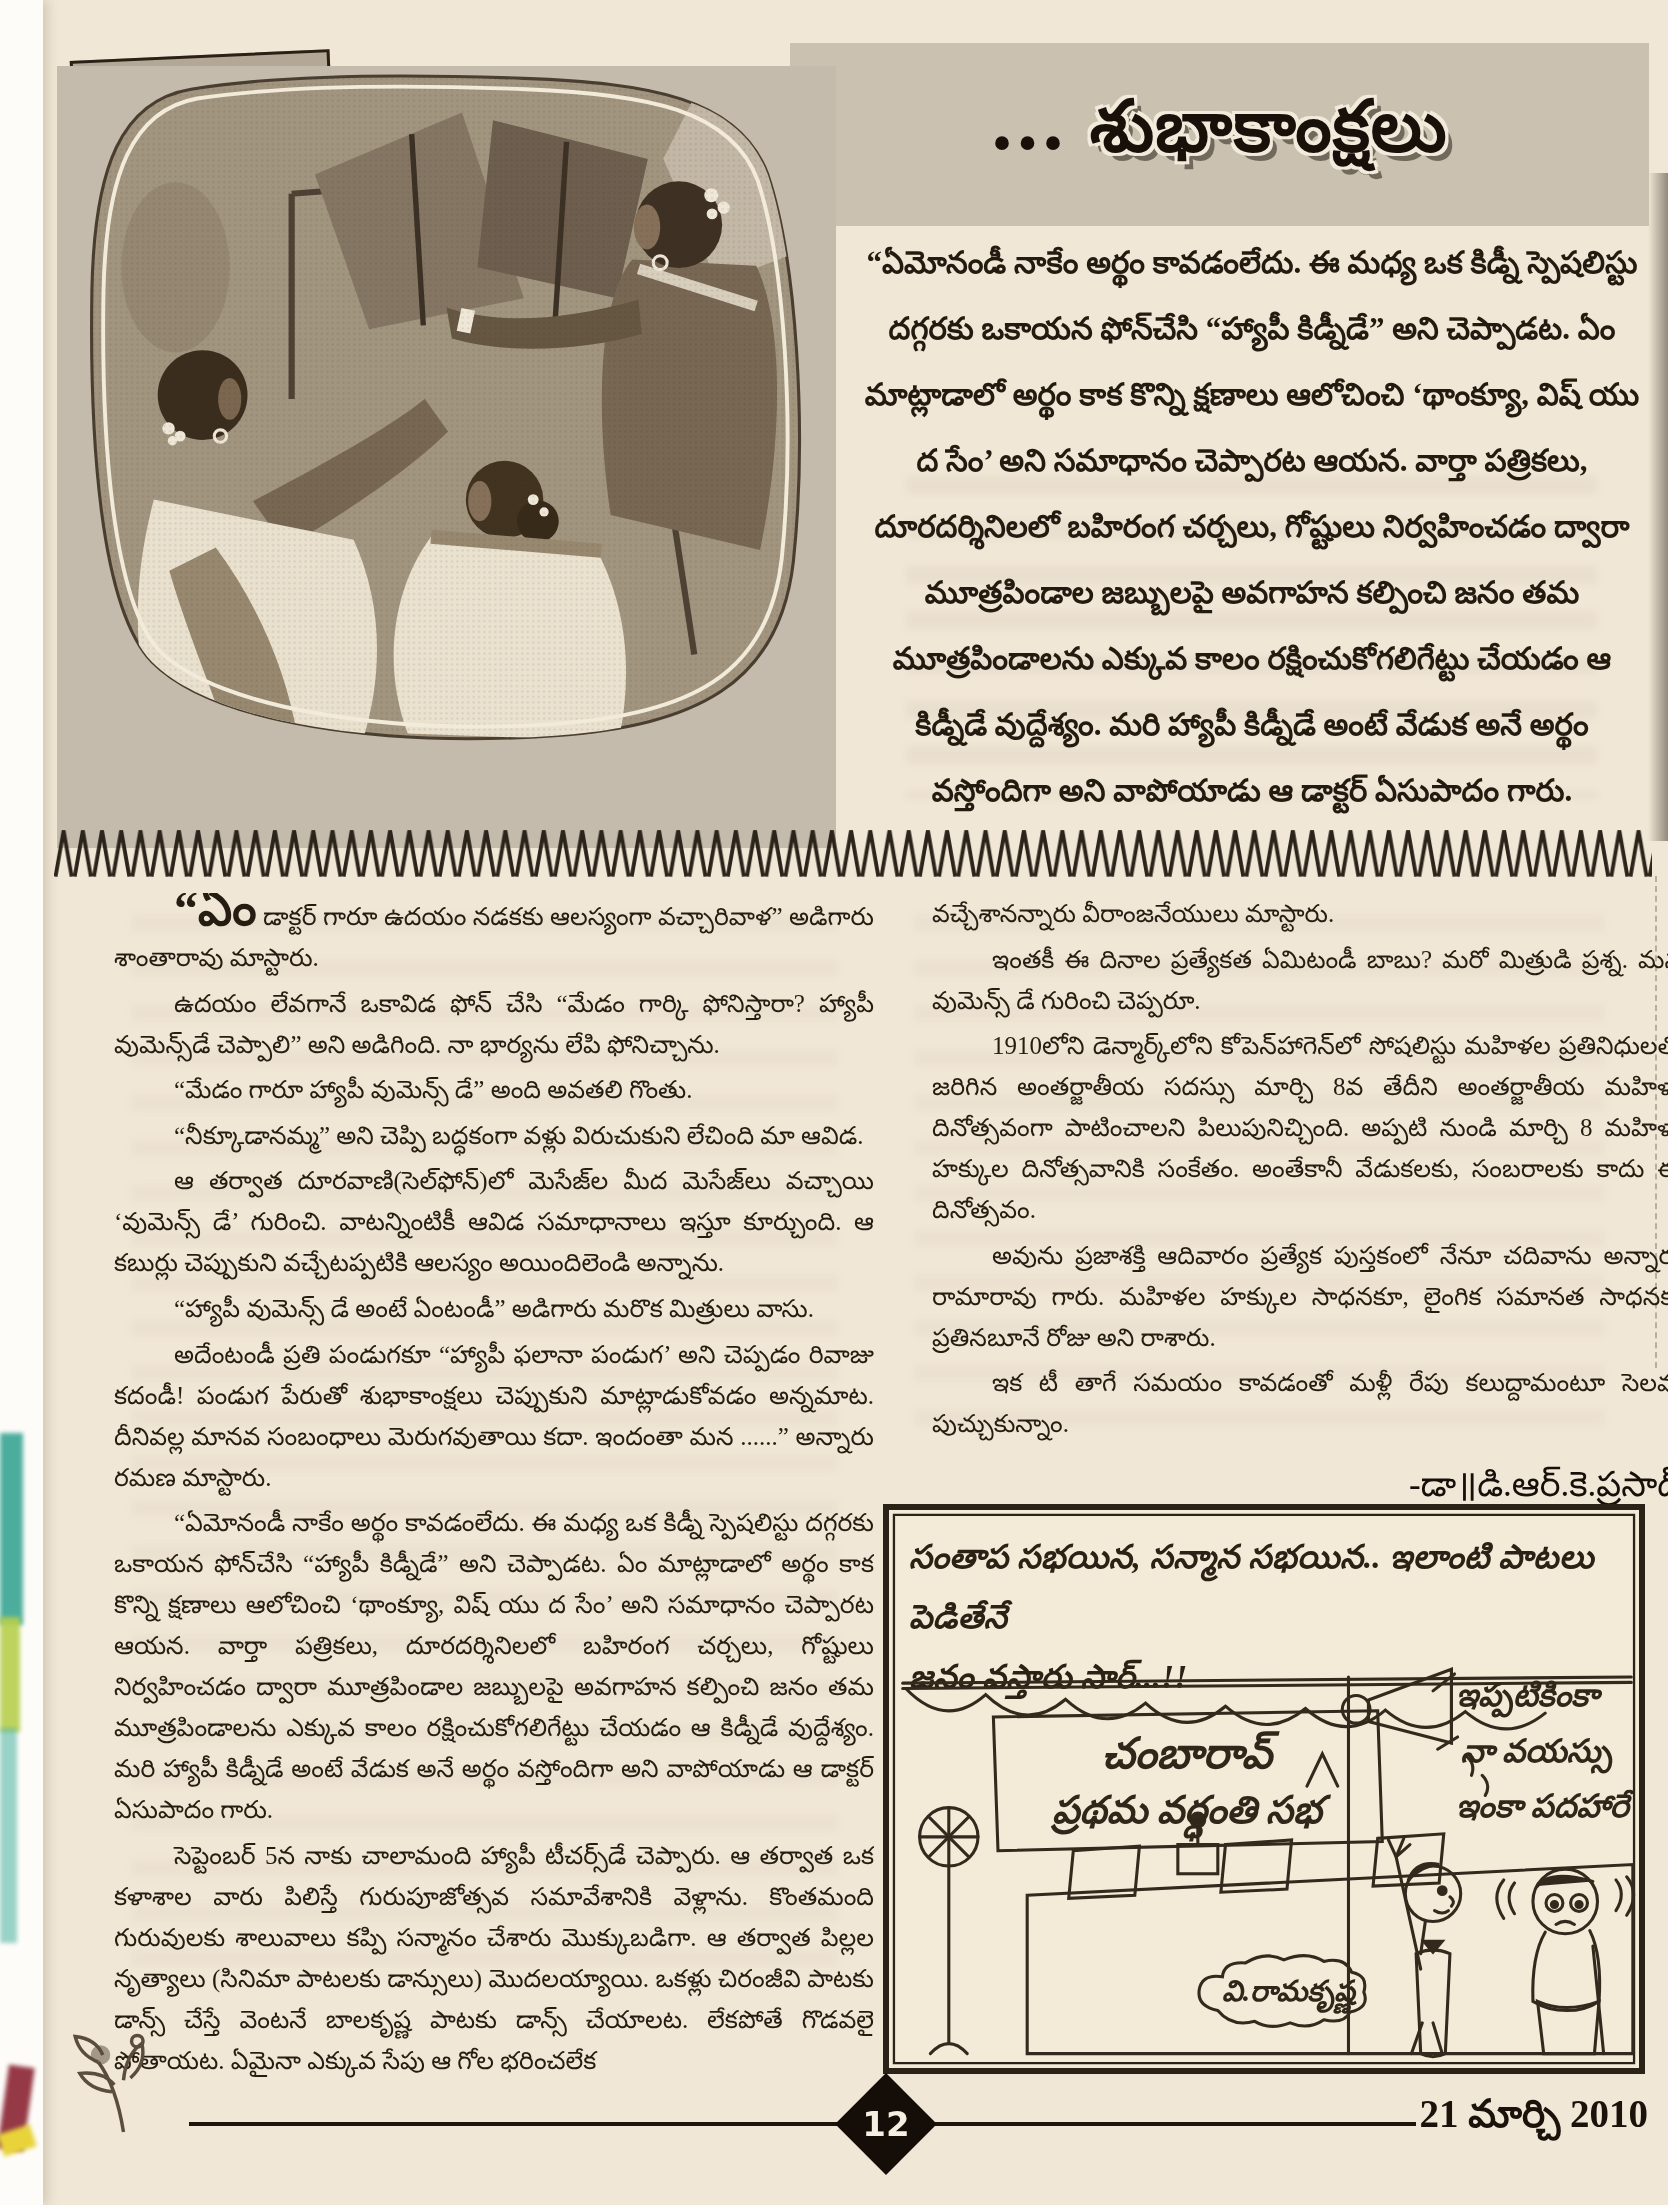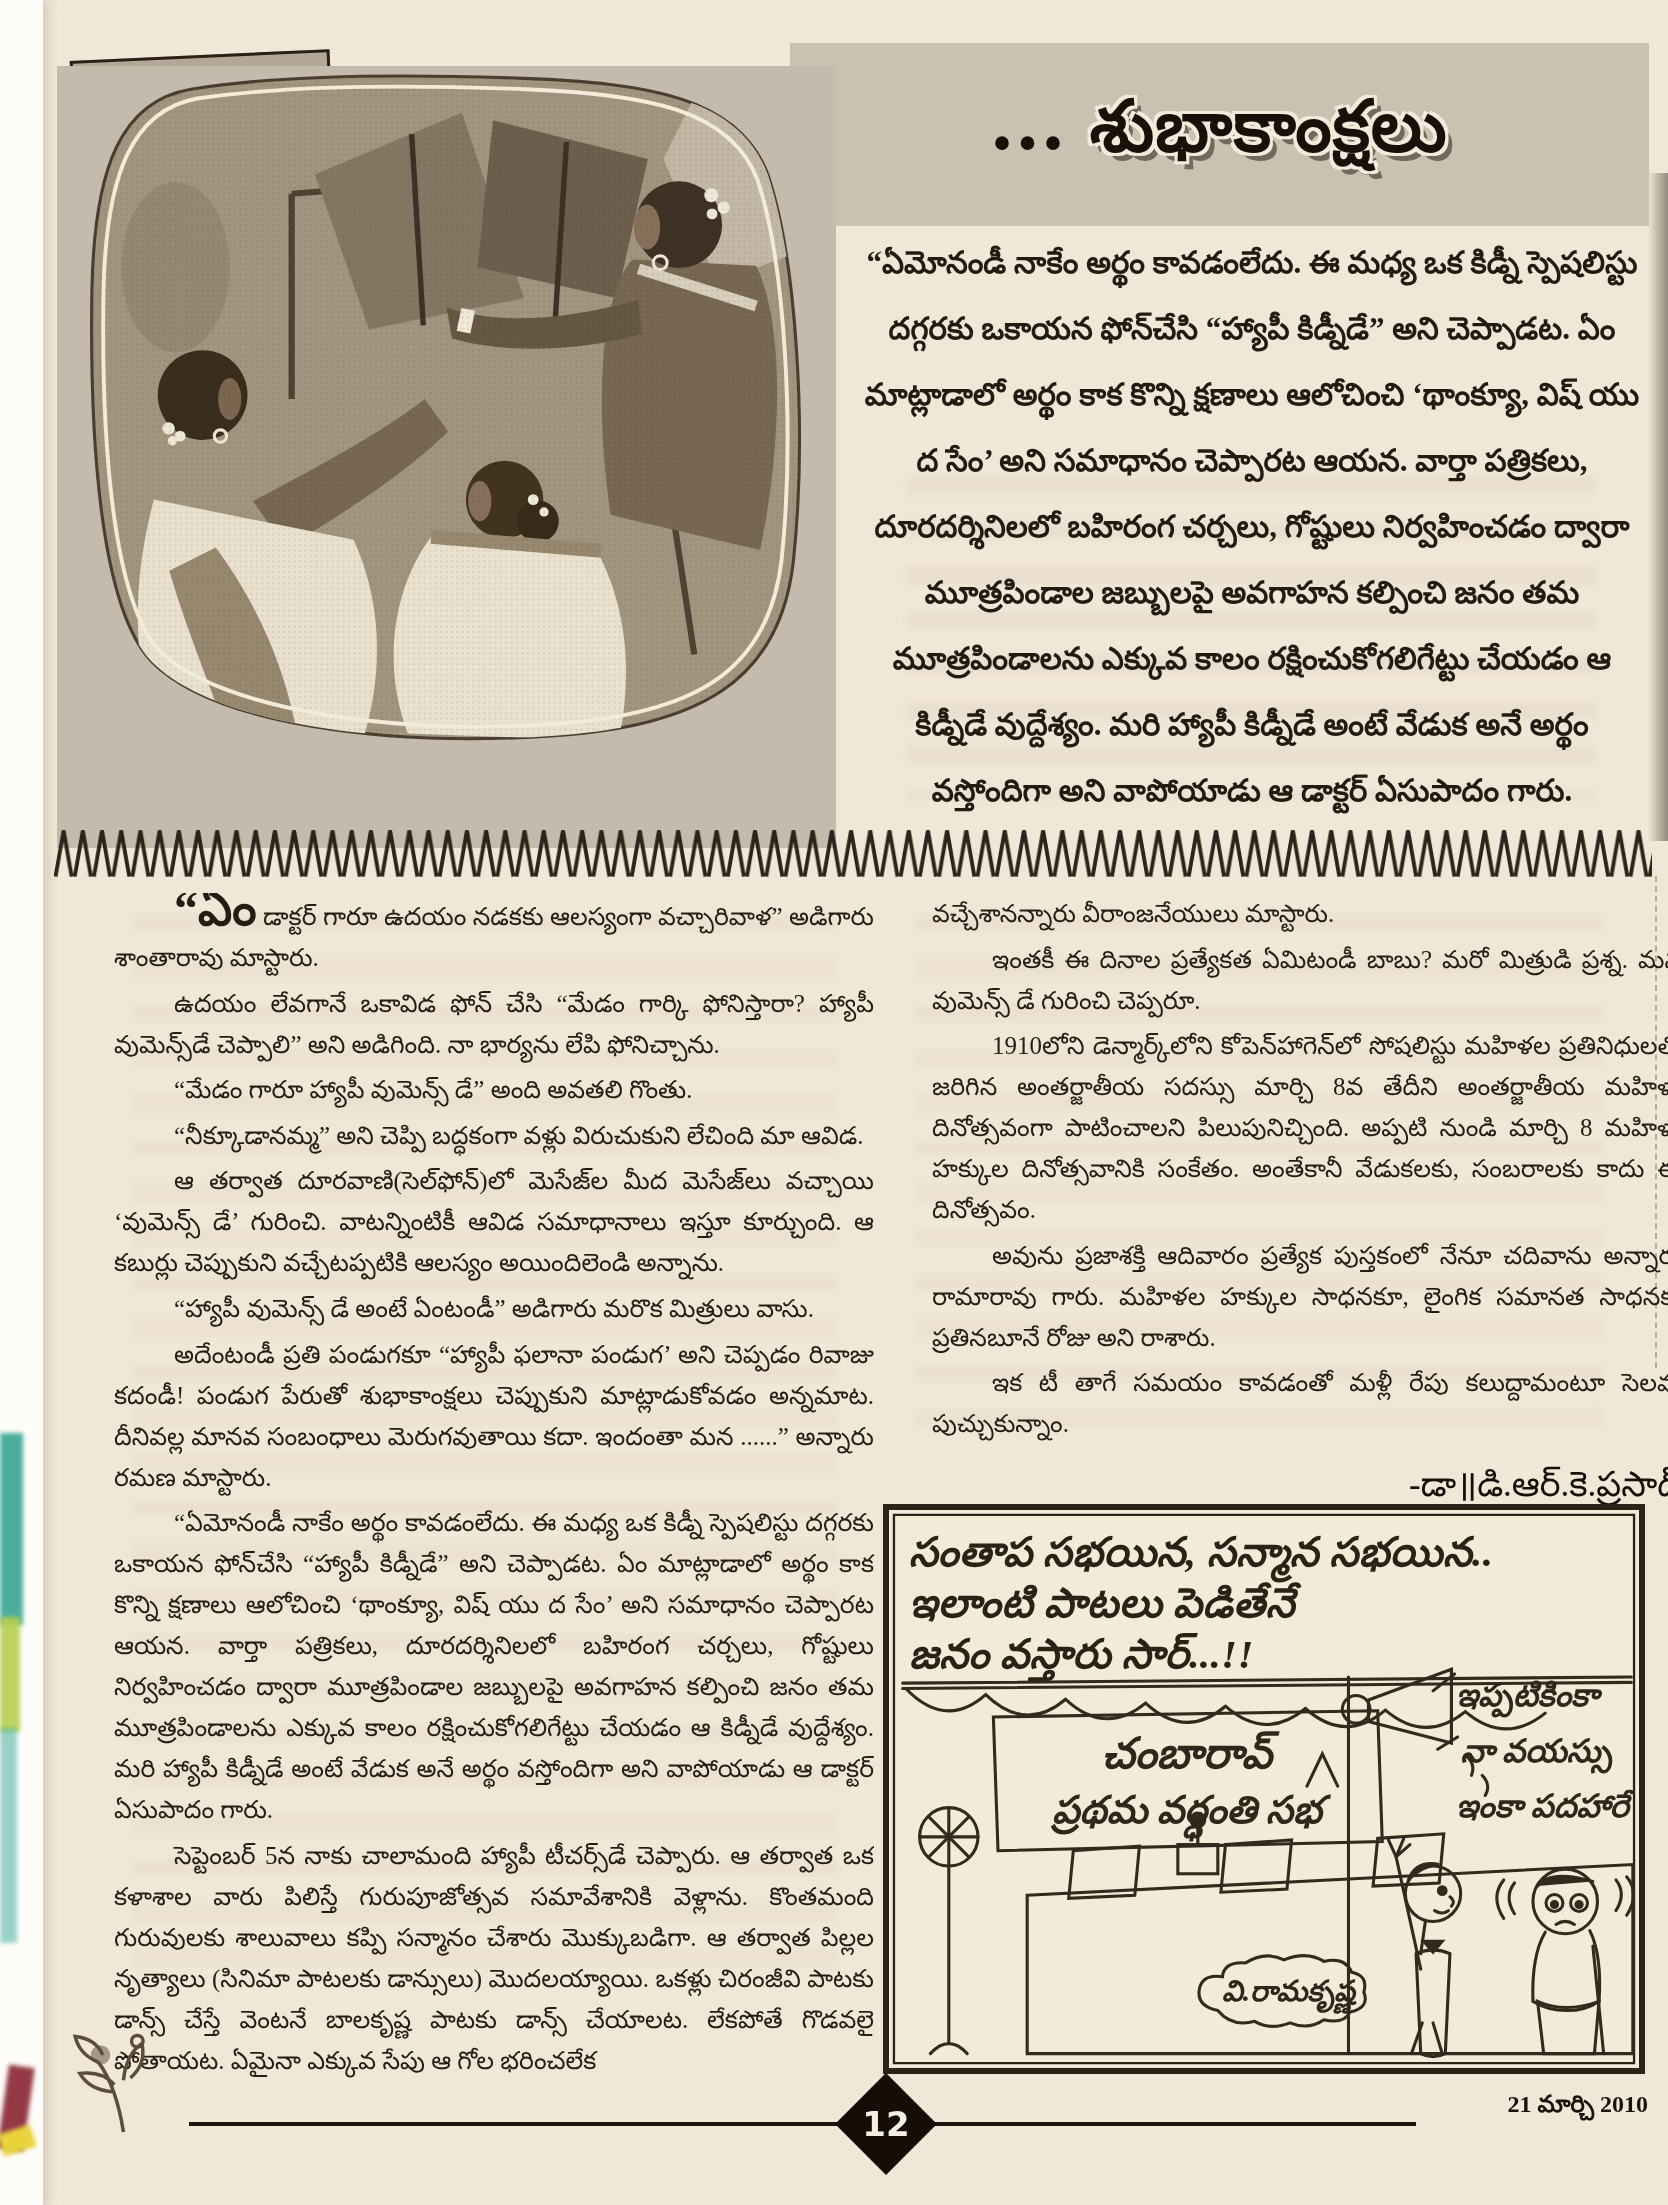--- a/index.html
+++ b/index.html
@@ -40,32 +40,32 @@
   .col{position:absolute;top:893px;font-size:25px;line-height:41px;text-align:justify;overflow:hidden;color:#261d12;}
   .col.left{left:114px;width:760px;height:1187px;}
   .col.right{left:932px;width:750px;height:614px;}
   .para{margin:0 0 4.6px 0;text-indent:60px;}
   .para.flush{text-indent:0;}
   .lead{font-size:48px;font-weight:bold;line-height:31px;}
   .byline{margin:20px 0 0 0;text-align:right;font-size:35px;font-weight:normal;color:#17100a;}
   
   .cartoon{position:absolute;left:883px;top:1504px;width:762px;height:570px;background:#f3ead8;
            border:6.1px solid #2c2318;box-shadow:inset 0 0 0 3.8px #f3ead8,inset 0 0 0 6.1px #2c2318;box-sizing:border-box;}
-  .cartoon .caption{position:absolute;left:20px;top:17px;width:714px;font-size:41px;line-height:51px;
+  .cartoon .caption{position:absolute;left:20px;top:17px;width:714px;font-size:33px;line-height:60px;
                     font-style:italic;font-weight:bold;color:#2b2115;letter-spacing:0.4px;}
   .cartoon-art{position:absolute;left:6.1px;top:151px;width:744px;height:404px;}
   .hand{font-family:"Liberation Serif",serif;font-style:italic;font-weight:bold;fill:#30261a;}
   
   .footer-line{position:absolute;left:189px;top:2122px;width:1227px;height:3.8px;background:#1d150d;}
   .page-badge{position:absolute;left:850px;top:2088px;width:72px;height:72px;background:#140d08;transform:rotate(45deg);}
   .page-badge span{position:absolute;left:0;top:0;width:72px;height:72px;transform:rotate(-45deg);
                    display:flex;align-items:center;justify-content:center;color:#f5efe2;
                    font-size:34px;font-weight:bold;font-family:"DejaVu Sans",sans-serif;}
   .footer-date{position:absolute;left:1413px;top:2091px;width:235px;text-align:right;
-               font-size:24px;font-weight:bold;color:#1a120b;}
+               font-size:39px;font-weight:bold;color:#1a120b;}
   .leaf{position:absolute;left:66px;top:2009px;width:115px;height:131px;}
 </style>
 </head>
 <body>
 
 <div class="page">
 
   <div class="scan-margin"></div>
   <div class="edge-shade"></div>
   <div class="edge-dash"></div>

